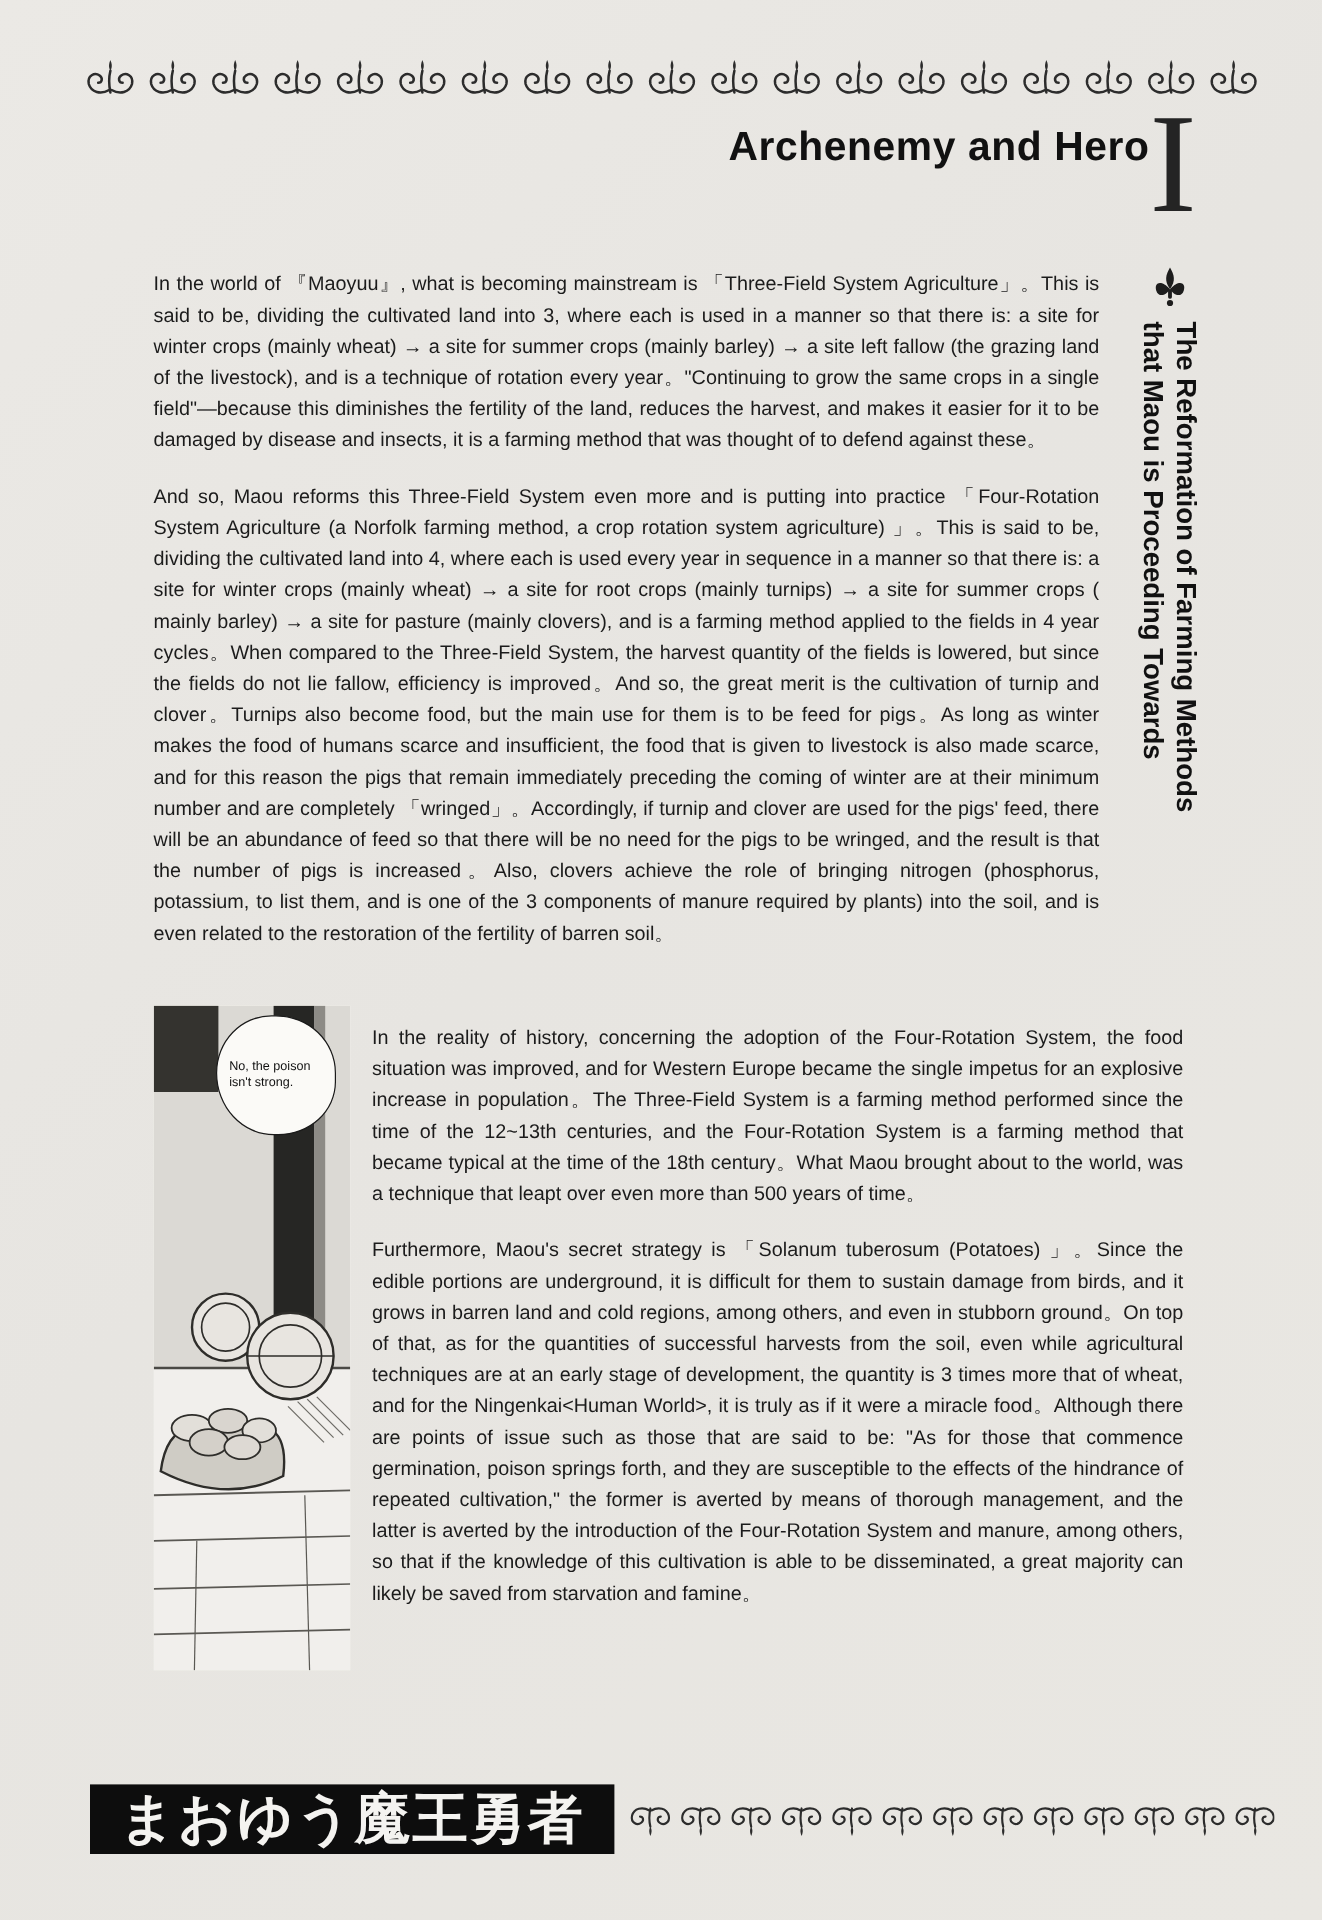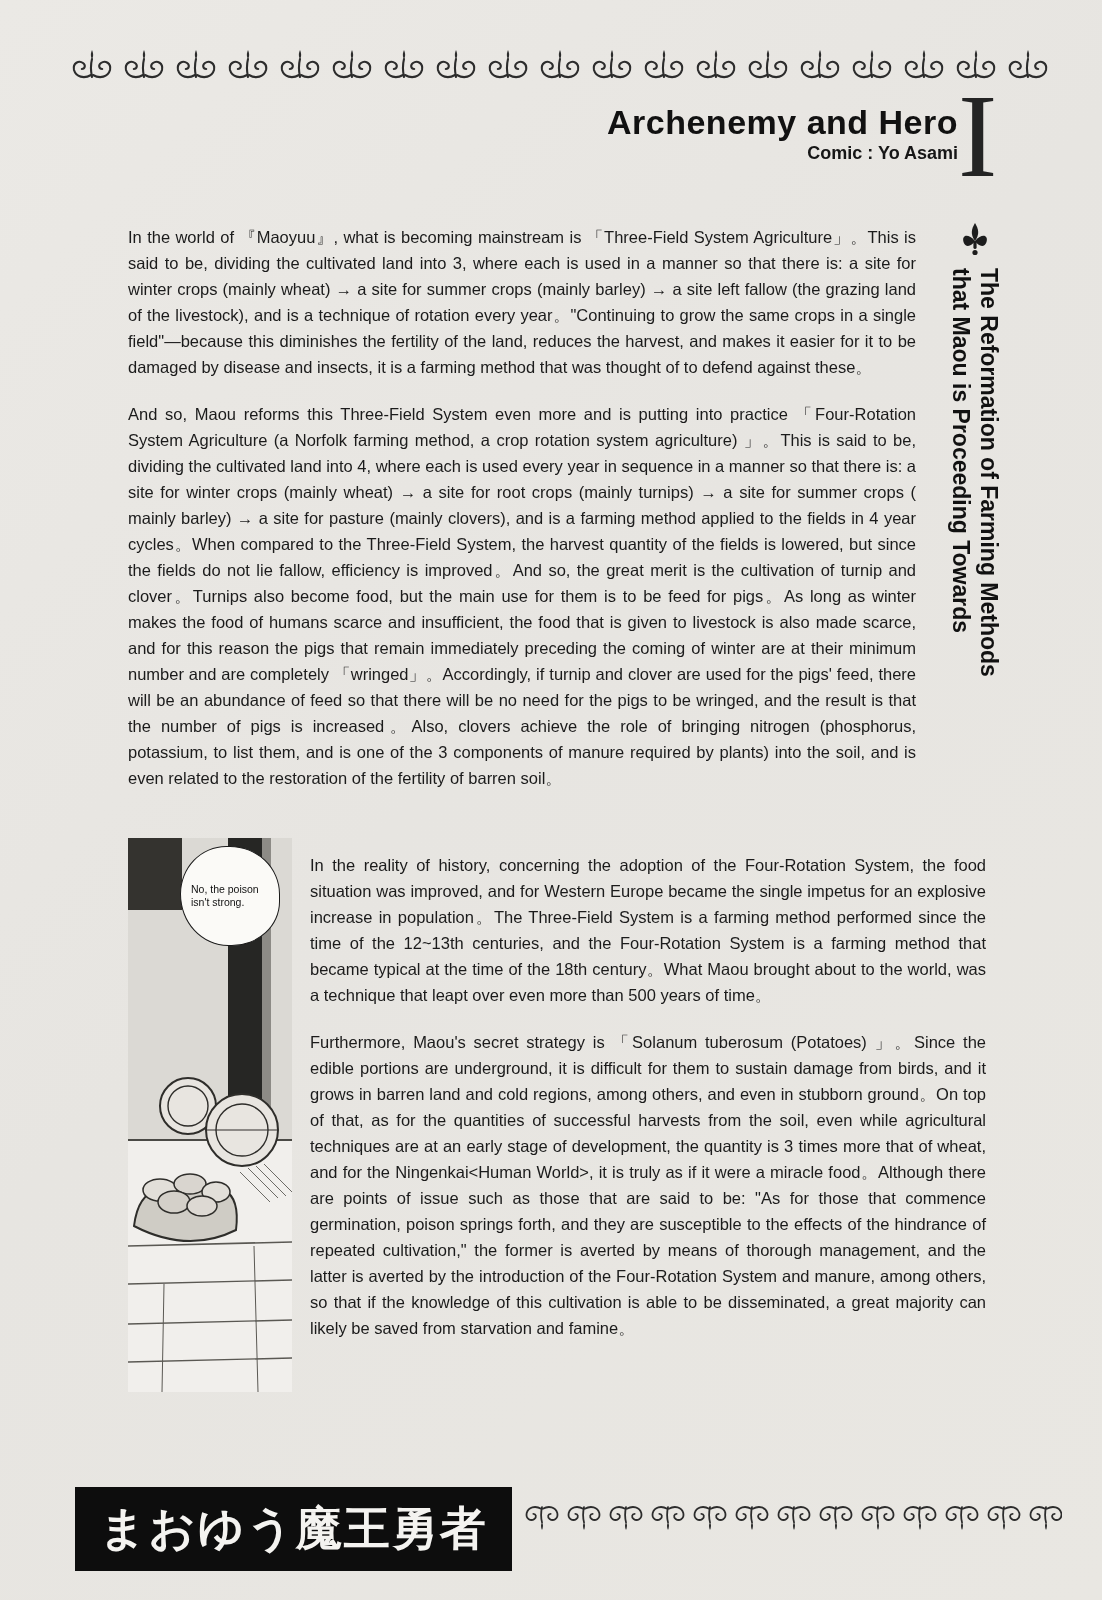--- a/index.html
+++ b/index.html
@@ -30,21 +30,21 @@
   .sidebar-orn{right:112px;top:222px;}
   
   .manga-panel{left:128px;top:838px;width:164px;height:554px;overflow:hidden;background:#f1efec;}
   .bubble{position:absolute;background:#fbfaf7;border:1.6px solid #1a1a1a;border-radius:50%;
     display:flex;align-items:center;justify-content:center;
     font-size:10.5px;line-height:1.25;color:#111;padding:10px;box-sizing:border-box;}
   .bubble-1{left:52px;top:8px;width:100px;height:100px;border-radius:48% 52% 50% 50%/50% 50% 46% 54%;}
   .bubble-2{left:-8px;top:82px;width:92px;height:216px;border-radius:50% 50% 48% 52%/32% 32% 34% 34%;font-size:10px;}
   .bubble-3{left:18px;top:388px;width:126px;height:154px;font-size:10.5px;}
   
-  .logo-box{left:75px;top:1487px;width:437px;height:84px;background:#0d0d0d;color:#f4f3f0;
+  .logo-box{left:75px;top:1487px;width:437px;height:58px;background:#0d0d0d;color:#f4f3f0;
     display:flex;align-items:center;justify-content:center;font-size:46px;font-weight:800;letter-spacing:2px;}
 </style>
 </head>
 <body>
 
 <div class="abs top-border">
   <svg width="992" height="38" viewBox="0 0 992 38">
     <defs>
       <g id="orn" stroke="#2c2c2c" stroke-width="2.1" fill="none" stroke-linecap="round">
         <path d="M0,27 C-1.5,20 -1.5,15 0,9"></path>
@@ -70,21 +70,20 @@
     <use href="#orn" transform="translate(754,4)"></use>
       <use href="#orn" transform="translate(806,4)"></use>
     <use href="#orn" transform="translate(858,4)"></use>
       <use href="#orn" transform="translate(910,4)"></use>
     <use href="#orn" transform="translate(962,4)"></use>
   </svg>
 </div>
 
 <div class="abs header-block">
   <div class="page-title">Archenemy and Hero</div>
-  <div class="credit">Comic : Yo Asami</div>
 </div>
 <div class="abs volume-numeral">I</div>
 
 <div class="abs sidebar-orn">
   <svg width="30" height="38" viewBox="0 0 30 38">
     <g fill="#1d1d1d">
       <path d="M15,1 C18.5,7 20,12 15,19 C10,12 11.5,7 15,1 Z"></path>
       <path d="M15,19 C8,11 1.5,13 3.5,20 C5.5,26.5 12,24 15,19 Z"></path>
       <path d="M15,19 C22,11 28.5,13 26.5,20 C24.5,26.5 18,24 15,19 Z"></path>
       <rect x="13.4" y="19" width="3.2" height="8" rx="1.4"></rect>

